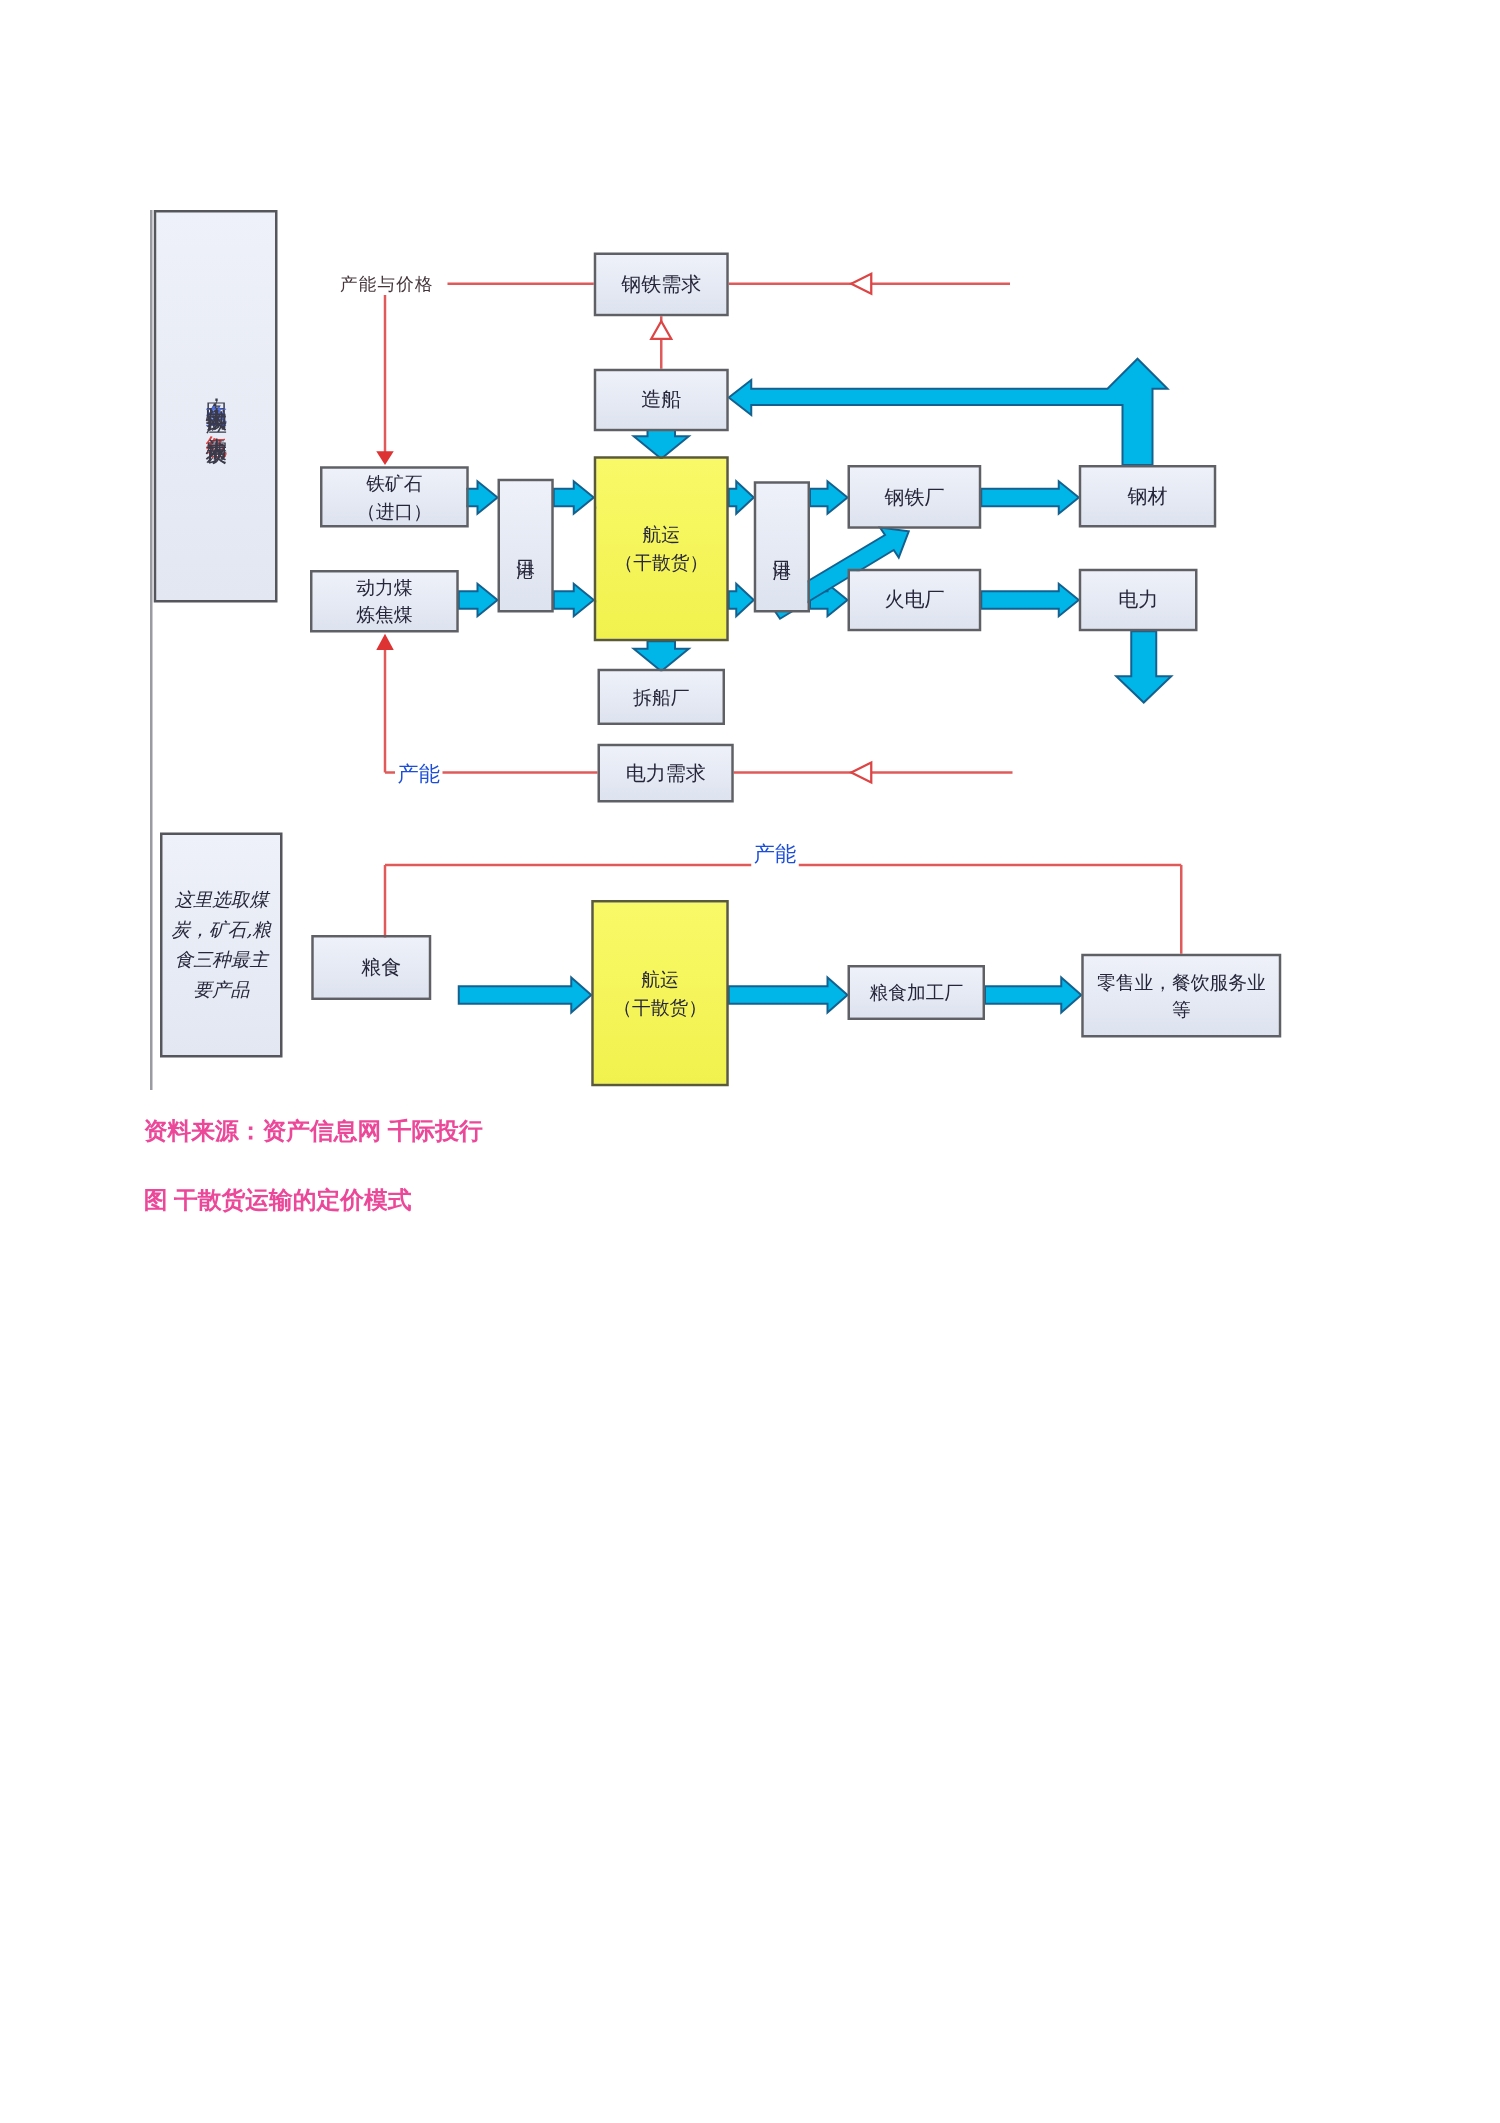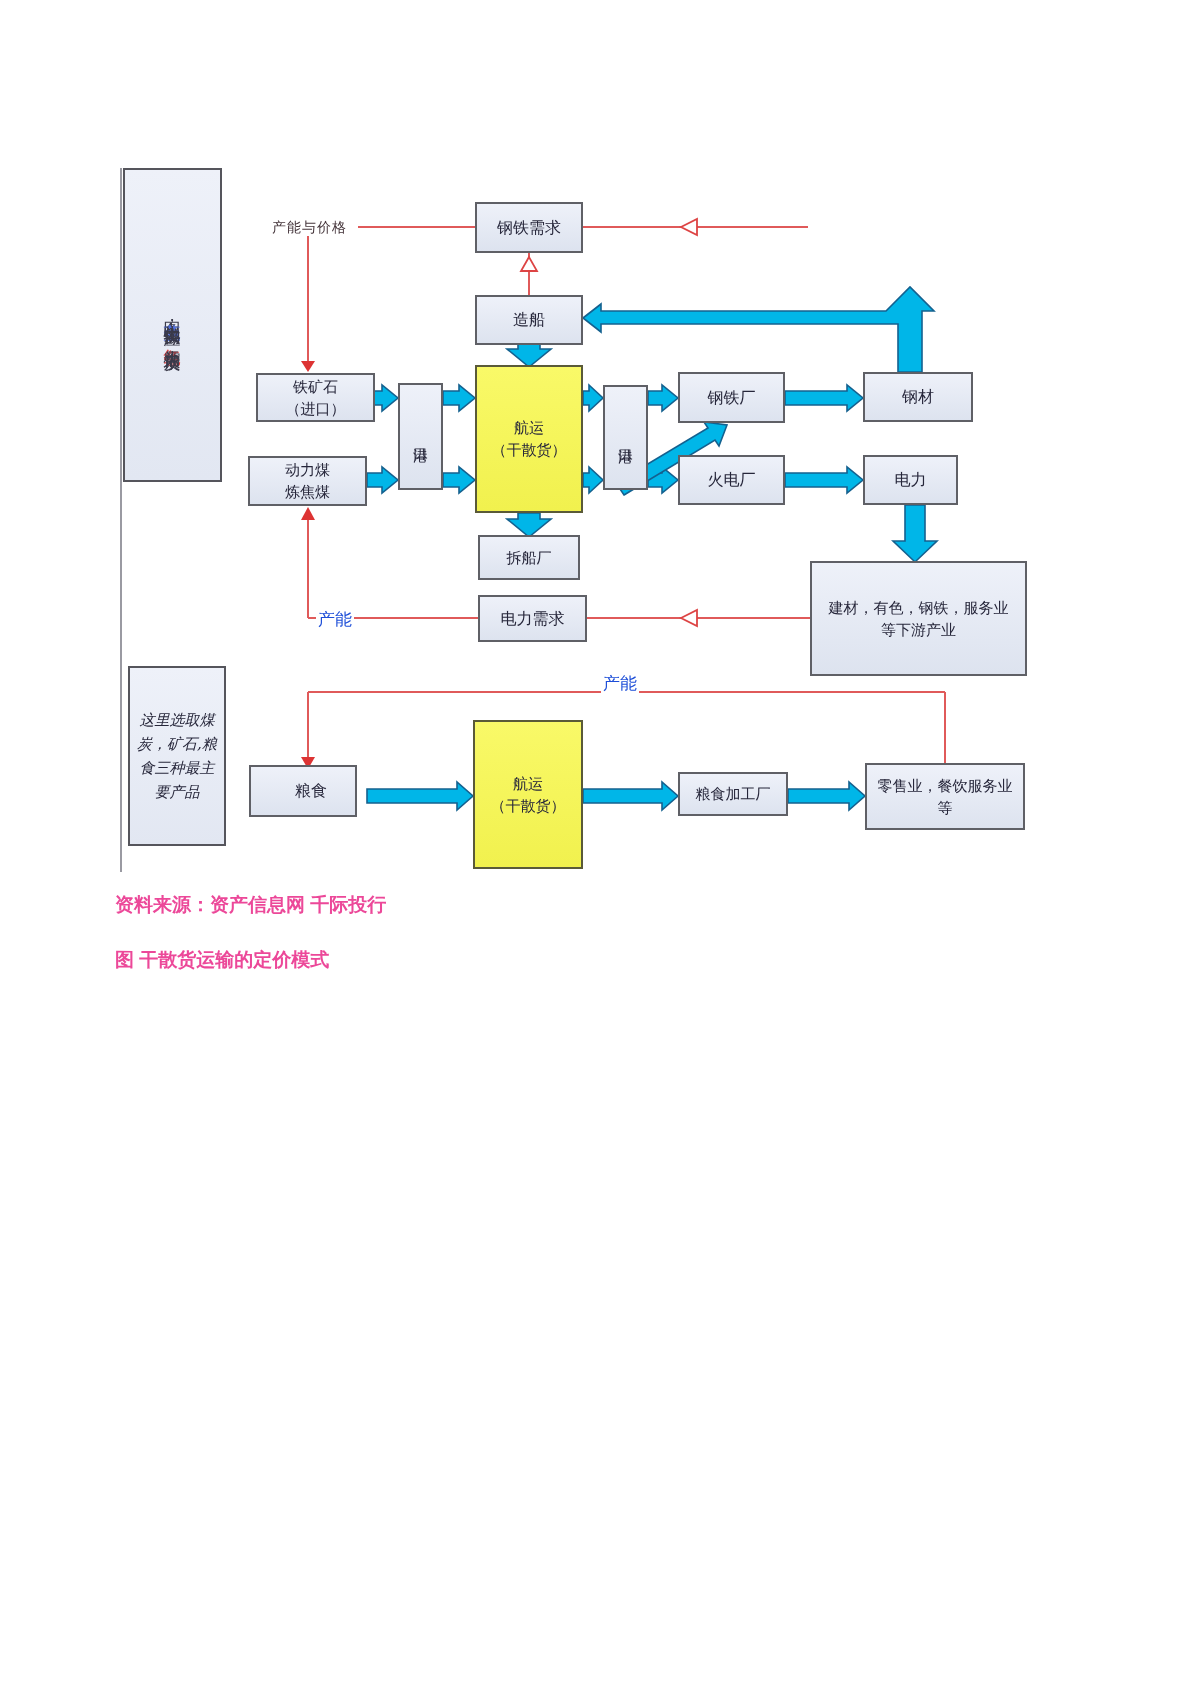--- a/index.html
+++ b/index.html
@@ -126,25 +126,21 @@
   </div>
   <div class="box" style="left:863px;top:455px;width:95px;height:50px;">
     <div class="l">电力</div>
   </div>
   <div class="box" style="left:478px;top:535px;width:102px;height:45px;font-size:15px;">
     <div class="l">拆船厂</div>
   </div>
   <div class="box" style="left:478px;top:595px;width:109px;height:47px;">
     <div class="l">电力需求</div>
   </div>
-  <div class="box" style="left:810px;top:561px;width:217px;height:115px;font-size:15px;">
-    <div class="l">建材，有色，钢铁，服务业</div>
-    <div class="l">等下游产业</div>
-  </div>
-  <div class="box" style="left:249px;top:765px;width:108px;height:52px;padding-left:16px;">
+  <div class="box" style="left:249px;top:748px;width:96px;height:52px;padding-left:16px;">
     <div class="l">粮食</div>
   </div>
   <div class="box yellow" style="left:473px;top:720px;width:110px;height:149px;font-size:15px;">
     <div class="l">航运</div>
     <div class="l">（干散货）</div>
   </div>
   <div class="box" style="left:678px;top:772px;width:110px;height:44px;font-size:15px;">
     <div class="l">粮食加工厂</div>
   </div>
   <div class="box" style="left:865px;top:763px;width:160px;height:67px;font-size:15px;">

